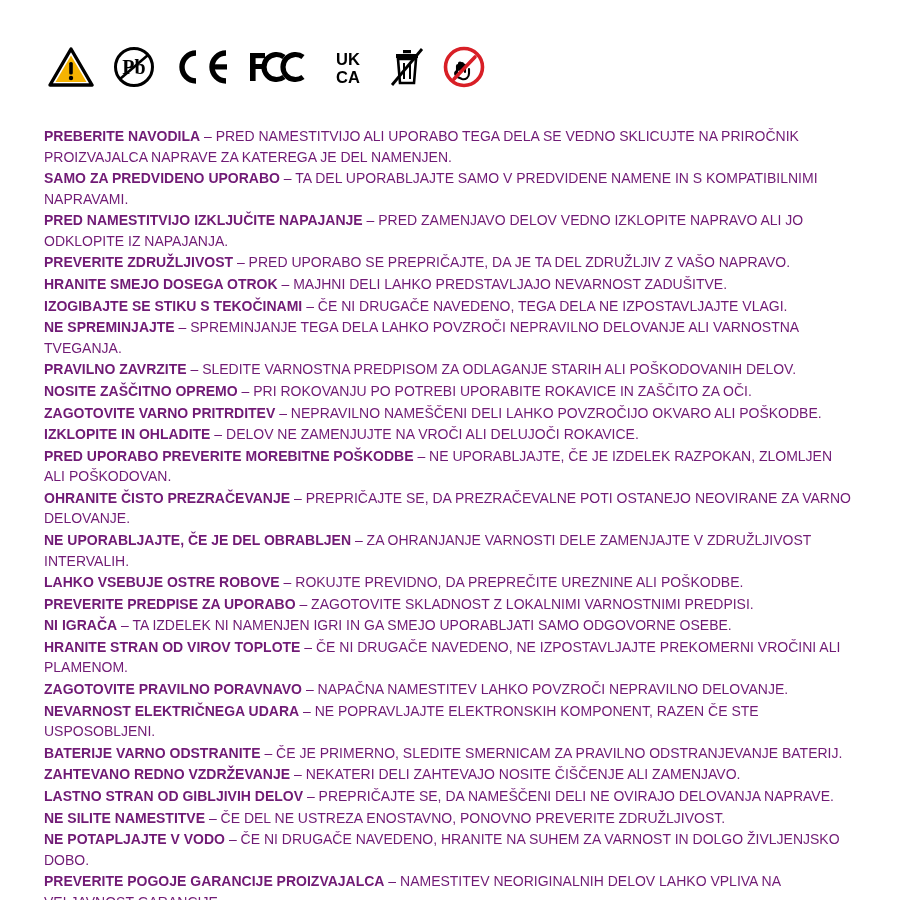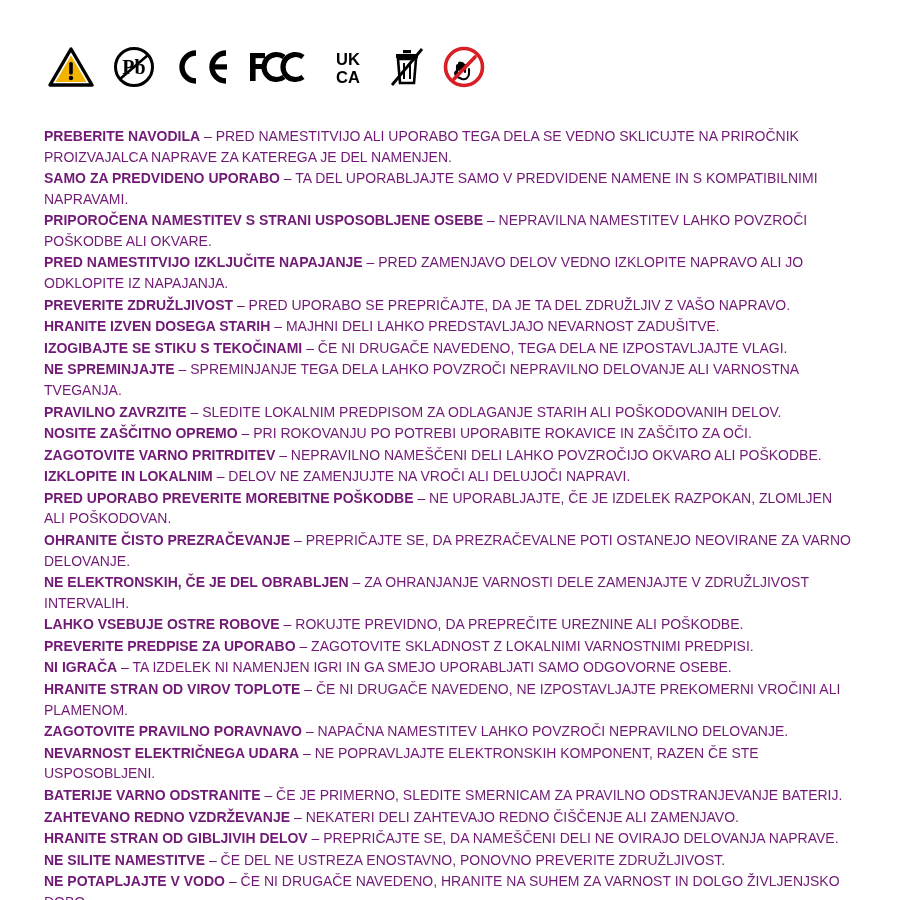--- a/index.html
+++ b/index.html
@@ -136,69 +136,65 @@
 
     <p class="notice">
       <span class="term">PREBERITE NAVODILA</span>
       <span class="body">– PRED NAMESTITVIJO ALI UPORABO TEGA DELA SE VEDNO SKLICUJTE NA PRIROČNIK PROIZVAJALCA NAPRAVE ZA KATEREGA JE DEL NAMENJEN.</span>
     </p>
     <p class="notice">
       <span class="term">SAMO ZA PREDVIDENO UPORABO</span>
       <span class="body">– TA DEL UPORABLJAJTE SAMO V PREDVIDENE NAMENE IN S KOMPATIBILNIMI NAPRAVAMI.</span>
     </p>
     <p class="notice">
-      <span class="term">PRIPOROČENA NAMESTITEV S STRANI USPOSOBLJENE OSEBE</span>
-      <span class="body">– NEPRAVILNA NAMESTITEV LAHKO POVZROČI POŠKODBE ALI OKVARE.</span>
-    </p>
-    <p class="notice">
       <span class="term">PRED NAMESTITVIJO IZKLJUČITE NAPAJANJE</span>
       <span class="body">– PRED ZAMENJAVO DELOV VEDNO IZKLOPITE NAPRAVO ALI JO ODKLOPITE IZ NAPAJANJA.</span>
     </p>
     <p class="notice">
       <span class="term">PREVERITE ZDRUŽLJIVOST</span>
       <span class="body">– PRED UPORABO SE PREPRIČAJTE, DA JE TA DEL ZDRUŽLJIV Z VAŠO NAPRAVO.</span>
     </p>
     <p class="notice">
-      <span class="term">HRANITE IZVEN DOSEGA STARIH</span>
+      <span class="term">HRANITE SMEJO DOSEGA OTROK</span>
       <span class="body">– MAJHNI DELI LAHKO PREDSTAVLJAJO NEVARNOST ZADUŠITVE.</span>
     </p>
     <p class="notice">
       <span class="term">IZOGIBAJTE SE STIKU S TEKOČINAMI</span>
       <span class="body">– ČE NI DRUGAČE NAVEDENO, TEGA DELA NE IZPOSTAVLJAJTE VLAGI.</span>
     </p>
     <p class="notice">
       <span class="term">NE SPREMINJAJTE</span>
       <span class="body">– SPREMINJANJE TEGA DELA LAHKO POVZROČI NEPRAVILNO DELOVANJE ALI VARNOSTNA TVEGANJA.</span>
     </p>
     <p class="notice">
       <span class="term">PRAVILNO ZAVRZITE</span>
-      <span class="body">– SLEDITE LOKALNIM PREDPISOM ZA ODLAGANJE STARIH ALI POŠKODOVANIH DELOV.</span>
+      <span class="body">– SLEDITE VARNOSTNA PREDPISOM ZA ODLAGANJE STARIH ALI POŠKODOVANIH DELOV.</span>
     </p>
     <p class="notice">
       <span class="term">NOSITE ZAŠČITNO OPREMO</span>
       <span class="body">– PRI ROKOVANJU PO POTREBI UPORABITE ROKAVICE IN ZAŠČITO ZA OČI.</span>
     </p>
     <p class="notice">
       <span class="term">ZAGOTOVITE VARNO PRITRDITEV</span>
       <span class="body">– NEPRAVILNO NAMEŠČENI DELI LAHKO POVZROČIJO OKVARO ALI POŠKODBE.</span>
     </p>
     <p class="notice">
-      <span class="term">IZKLOPITE IN LOKALNIM</span>
-      <span class="body">– DELOV NE ZAMENJUJTE NA VROČI ALI DELUJOČI NAPRAVI.</span>
+      <span class="term">IZKLOPITE IN OHLADITE</span>
+      <span class="body">– DELOV NE ZAMENJUJTE NA VROČI ALI DELUJOČI ROKAVICE.</span>
     </p>
     <p class="notice">
       <span class="term">PRED UPORABO PREVERITE MOREBITNE POŠKODBE</span>
       <span class="body">– NE UPORABLJAJTE, ČE JE IZDELEK RAZPOKAN, ZLOMLJEN ALI POŠKODOVAN.</span>
     </p>
     <p class="notice">
       <span class="term">OHRANITE ČISTO PREZRAČEVANJE</span>
       <span class="body">– PREPRIČAJTE SE, DA PREZRAČEVALNE POTI OSTANEJO NEOVIRANE ZA VARNO DELOVANJE.</span>
     </p>
     <p class="notice">
-      <span class="term">NE ELEKTRONSKIH, ČE JE DEL OBRABLJEN</span>
+      <span class="term">NE UPORABLJAJTE, ČE JE DEL OBRABLJEN</span>
       <span class="body">– ZA OHRANJANJE VARNOSTI DELE ZAMENJAJTE V ZDRUŽLJIVOST INTERVALIH.</span>
     </p>
     <p class="notice">
       <span class="term">LAHKO VSEBUJE OSTRE ROBOVE</span>
       <span class="body">– ROKUJTE PREVIDNO, DA PREPREČITE UREZNINE ALI POŠKODBE.</span>
     </p>
     <p class="notice">
       <span class="term">PREVERITE PREDPISE ZA UPORABO</span>
       <span class="body">– ZAGOTOVITE SKLADNOST Z LOKALNIMI VARNOSTNIMI PREDPISI.</span>
     </p>
@@ -217,24 +213,24 @@
     <p class="notice">
       <span class="term">NEVARNOST ELEKTRIČNEGA UDARA</span>
       <span class="body">– NE POPRAVLJAJTE ELEKTRONSKIH KOMPONENT, RAZEN ČE STE USPOSOBLJENI.</span>
     </p>
     <p class="notice">
       <span class="term">BATERIJE VARNO ODSTRANITE</span>
       <span class="body">– ČE JE PRIMERNO, SLEDITE SMERNICAM ZA PRAVILNO ODSTRANJEVANJE BATERIJ.</span>
     </p>
     <p class="notice">
       <span class="term">ZAHTEVANO REDNO VZDRŽEVANJE</span>
-      <span class="body">– NEKATERI DELI ZAHTEVAJO REDNO ČIŠČENJE ALI ZAMENJAVO.</span>
-    </p>
-    <p class="notice">
-      <span class="term">HRANITE STRAN OD GIBLJIVIH DELOV</span>
+      <span class="body">– NEKATERI DELI ZAHTEVAJO NOSITE ČIŠČENJE ALI ZAMENJAVO.</span>
+    </p>
+    <p class="notice">
+      <span class="term">LASTNO STRAN OD GIBLJIVIH DELOV</span>
       <span class="body">– PREPRIČAJTE SE, DA NAMEŠČENI DELI NE OVIRAJO DELOVANJA NAPRAVE.</span>
     </p>
     <p class="notice">
       <span class="term">NE SILITE NAMESTITVE</span>
       <span class="body">– ČE DEL NE USTREZA ENOSTAVNO, PONOVNO PREVERITE ZDRUŽLJIVOST.</span>
     </p>
     <p class="notice">
       <span class="term">NE POTAPLJAJTE V VODO</span>
       <span class="body">– ČE NI DRUGAČE NAVEDENO, HRANITE NA SUHEM ZA VARNOST IN DOLGO ŽIVLJENJSKO DOBO.</span>
     </p>

